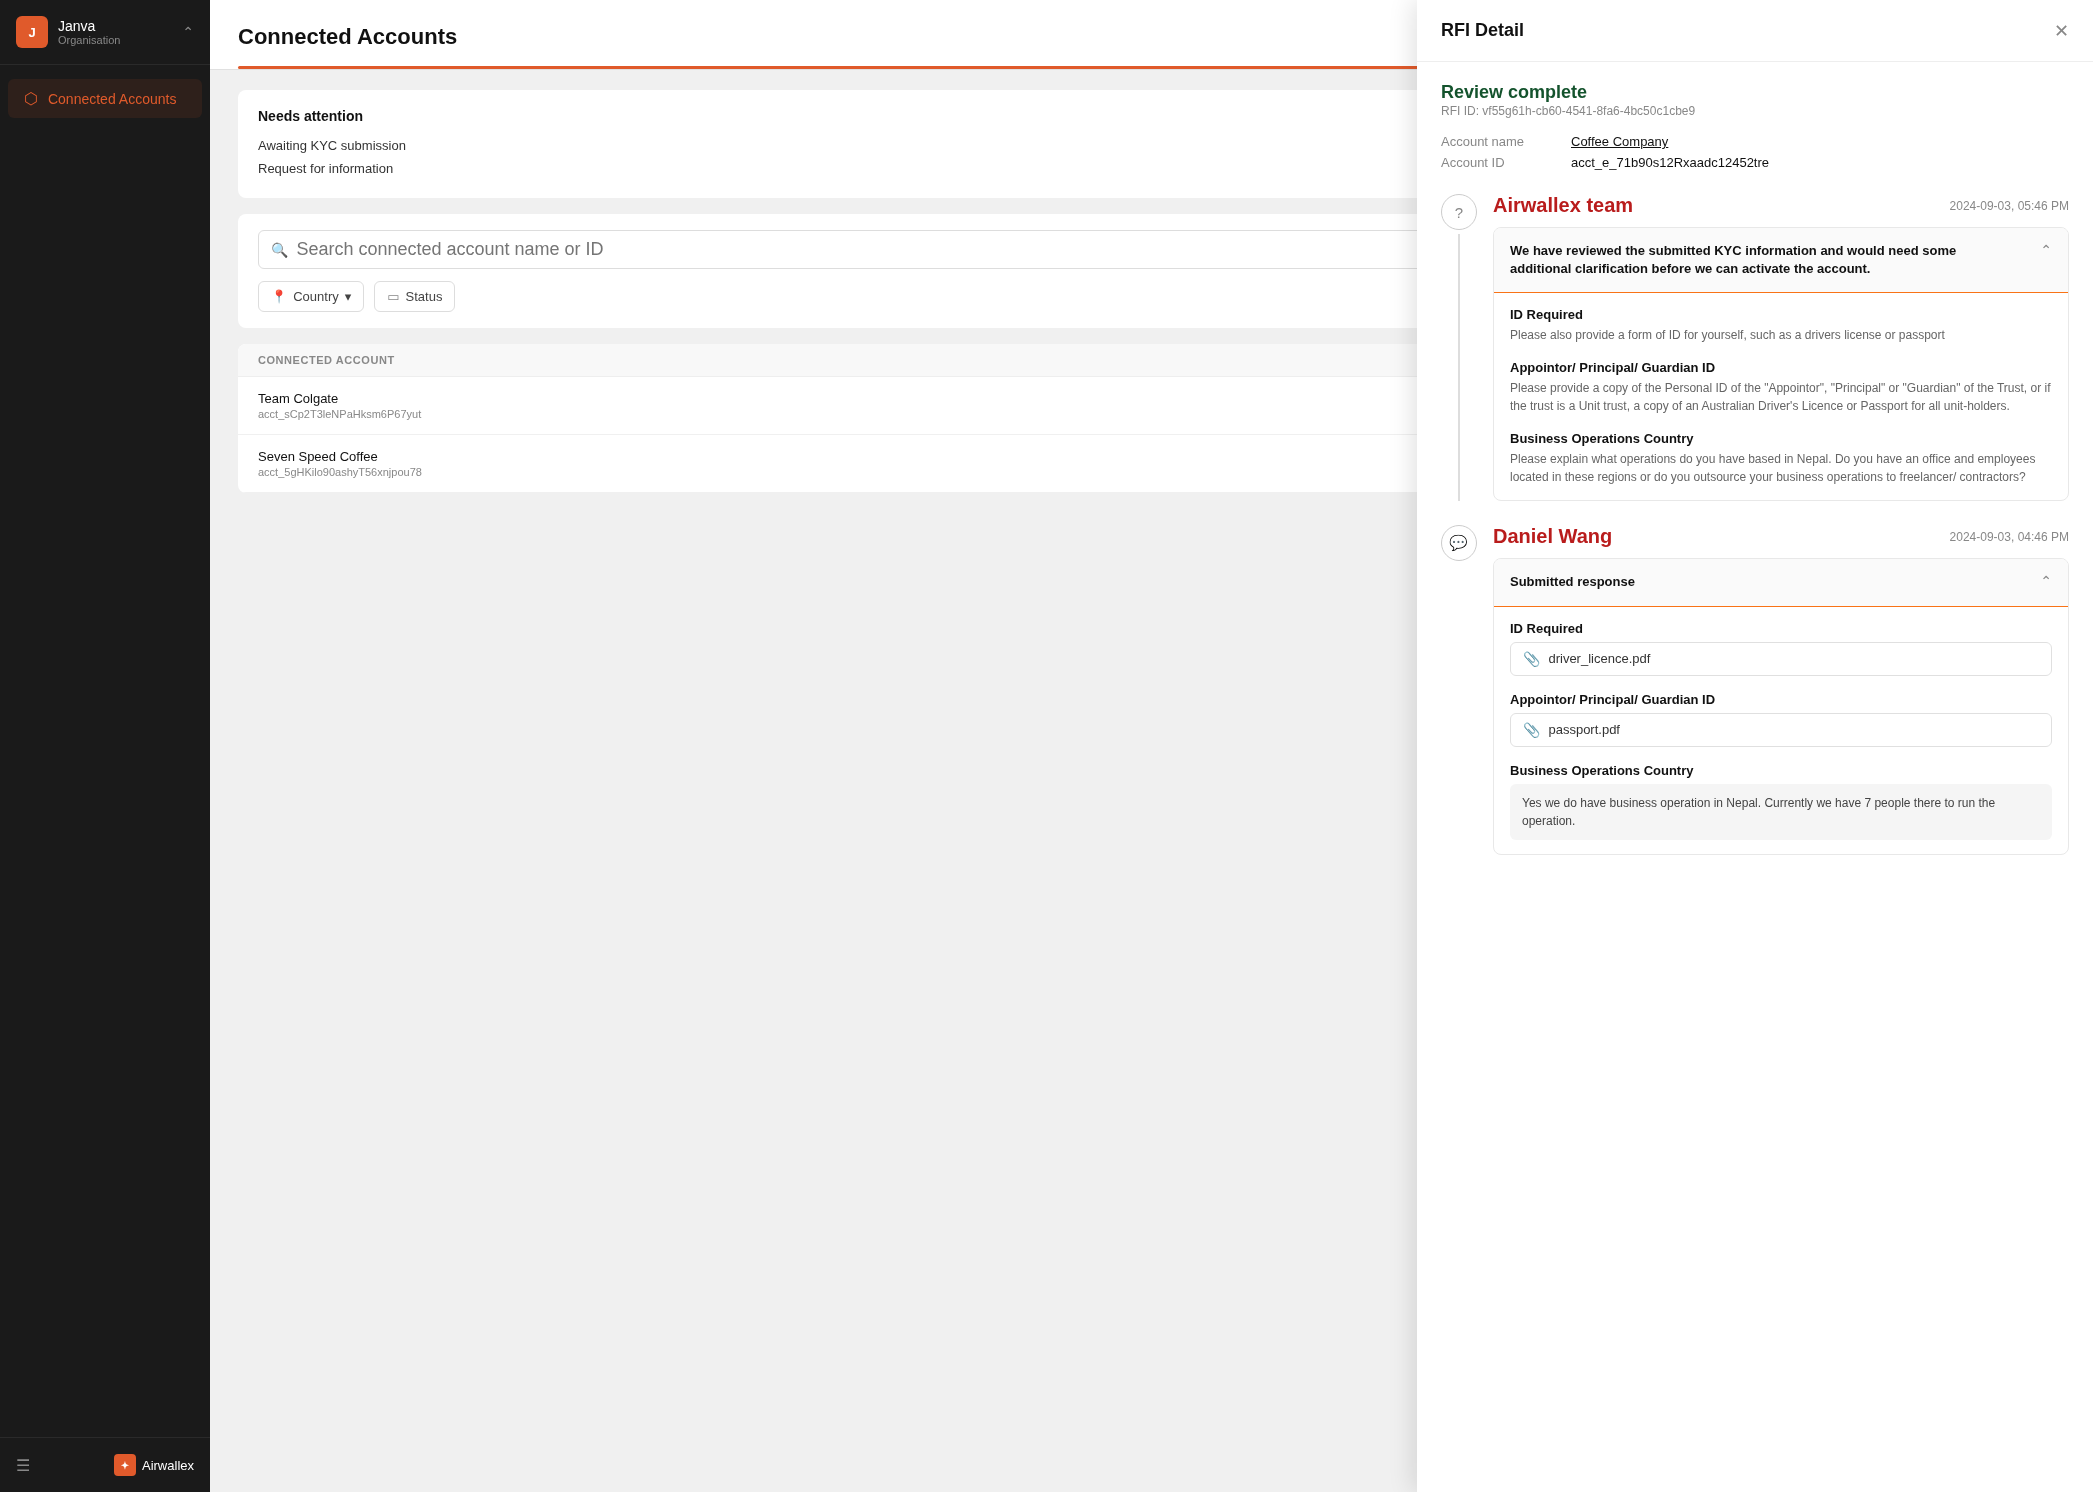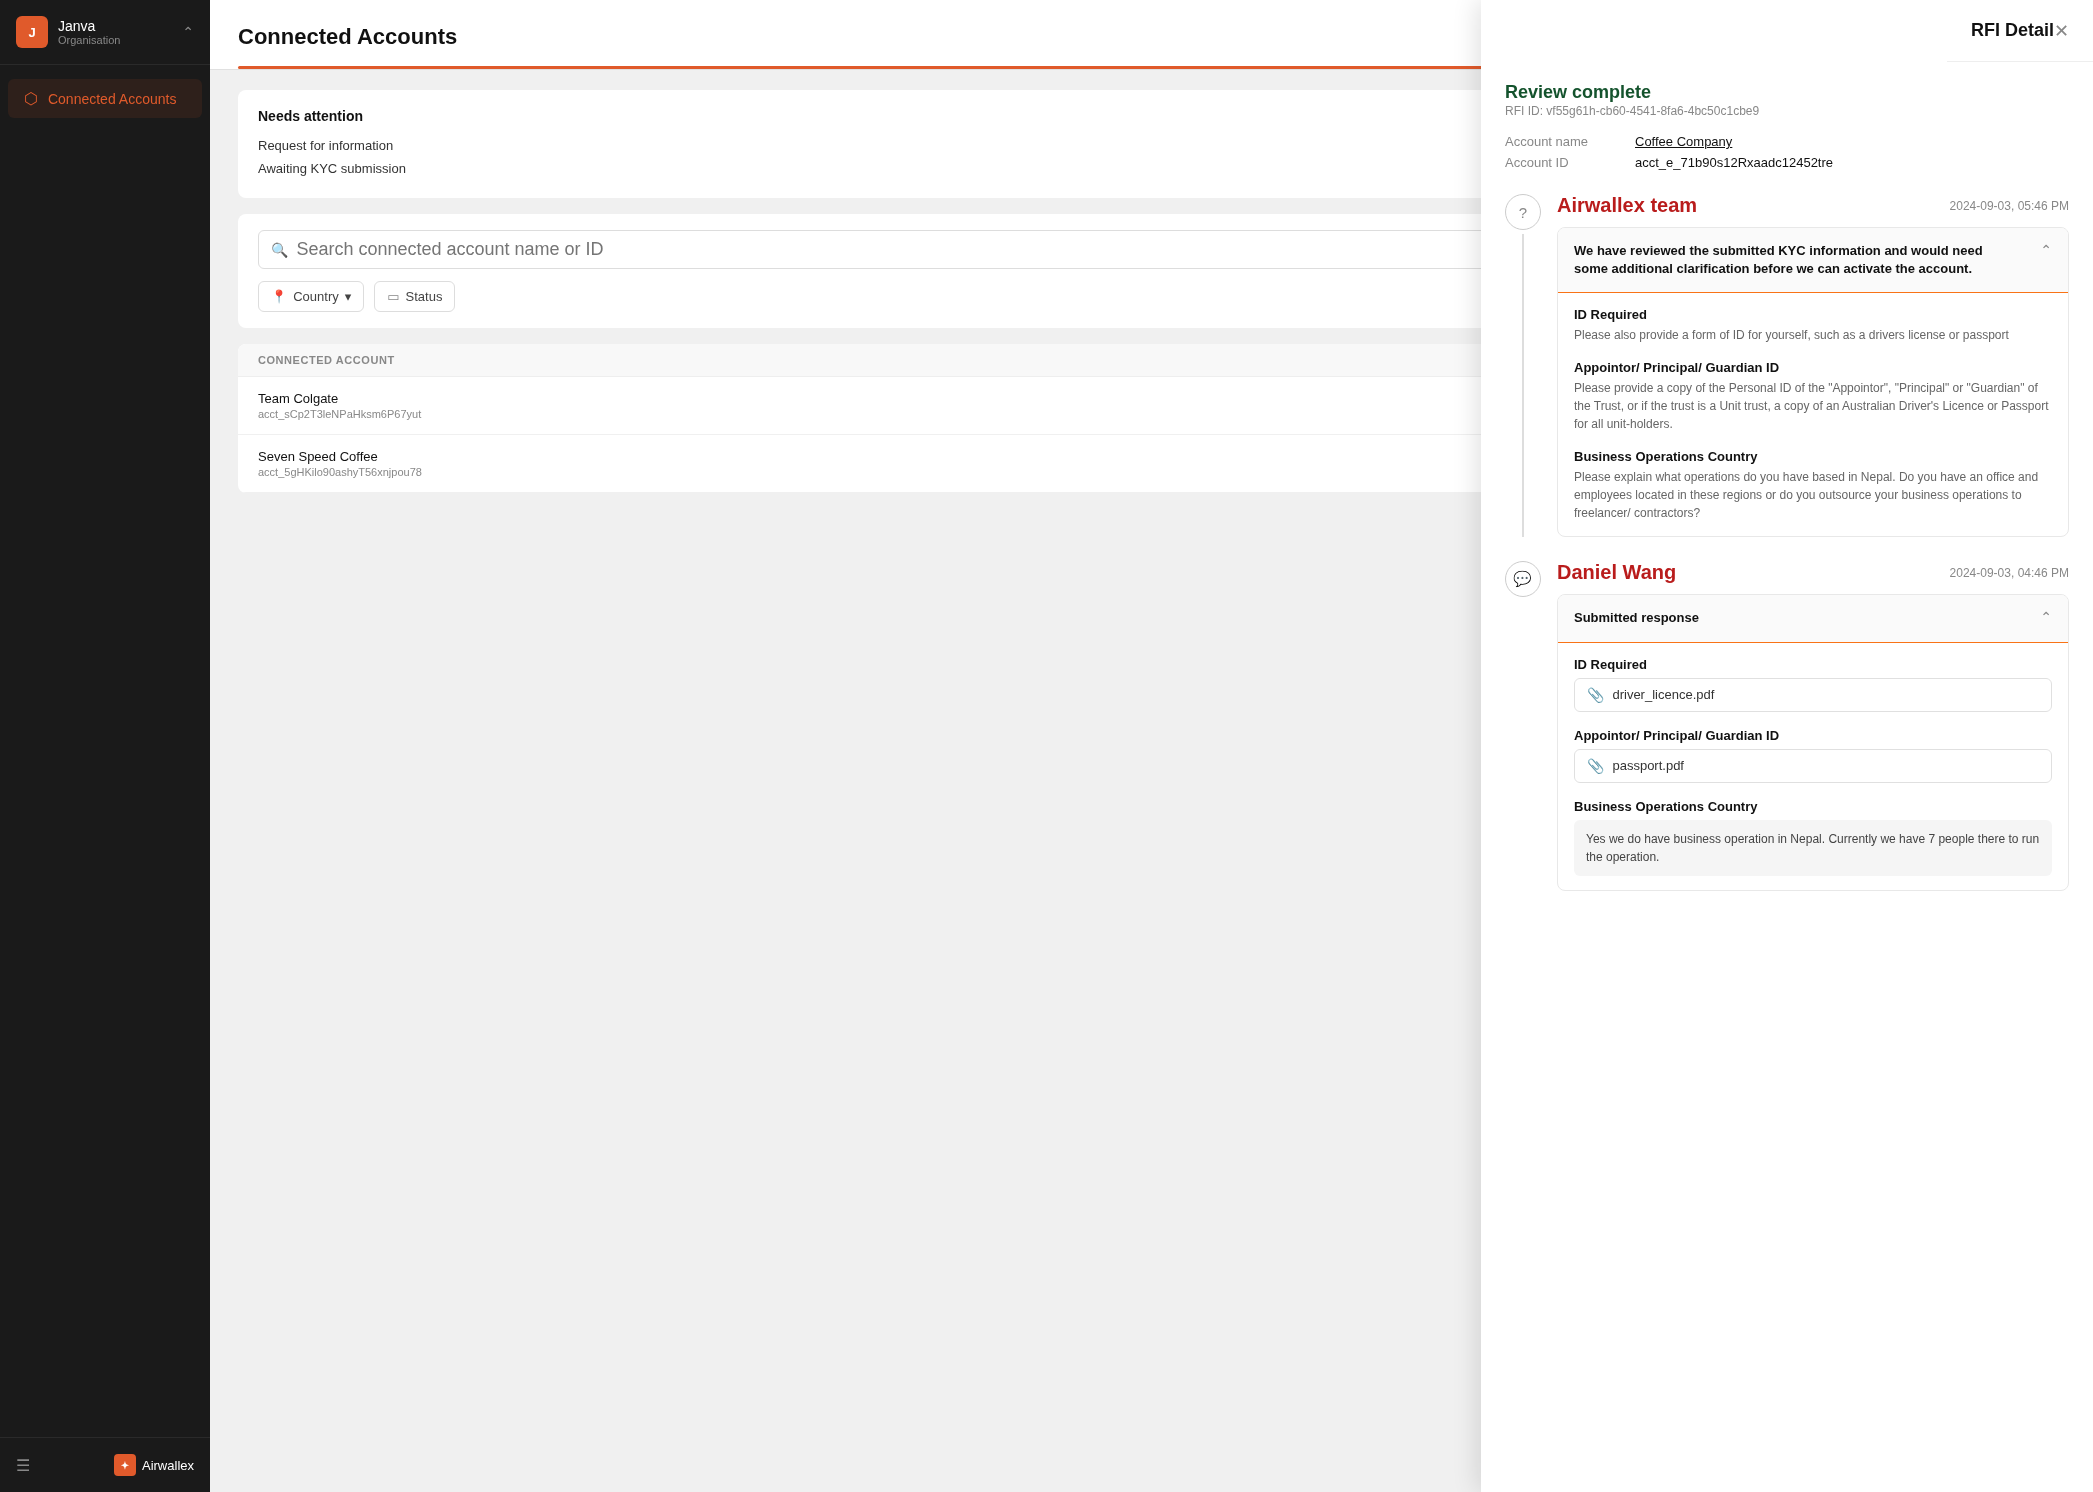--- a/index.html
+++ b/index.html
@@ -180,28 +180,27 @@
     }
     .account-cell { flex: 1; }
     .account-name { font-size: 13px; color: #111; font-weight: 500; }
     .account-id { font-size: 11px; color: #888; margin-top: 2px; }
     .country-cell { width: 100px; font-size: 13px; color: #333; }
 
     
     .rfi-panel {
       position: fixed;
       right: 0; top: 0; bottom: 0;
-      width: 612px;
+      width: 676px;
       background: white;
       box-shadow: -4px 0 24px rgba(0,0,0,0.12);
       display: flex;
       flex-direction: column;
       overflow: hidden;
       z-index: 100;
-      align-items: flex-end;
     }
     .rfi-header {
       display: flex;
       justify-content: space-between;
       align-items: center;
       padding: 20px 24px;
       border-bottom: 1px solid #eee;
       flex-shrink: 0;
     }
     .rfi-title {
@@ -402,22 +401,22 @@
 </div>
 
 <div class="main-content">
   <div class="main-header">
     <h1 class="page-title">Connected Accounts</h1>
     <div class="page-title-underline"></div>
   </div>
 
   <div class="needs-attention">
     <div class="needs-attention-title">Needs attention</div>
+    <div class="attention-item">Awaiting KYC submission</div>
     <div class="attention-item">Request for information</div>
-    <div class="attention-item">Awaiting KYC submission</div>
   </div>
 
   <div class="search-filter-area">
     <div class="search-bar">
       <span class="search-icon">🔍</span>
       <input type="text" placeholder="Search connected account name or ID" style="">
     </div>
     <div class="filter-row">
       <button class="filter-btn">
         <span class="filter-btn-icon">📍</span>

